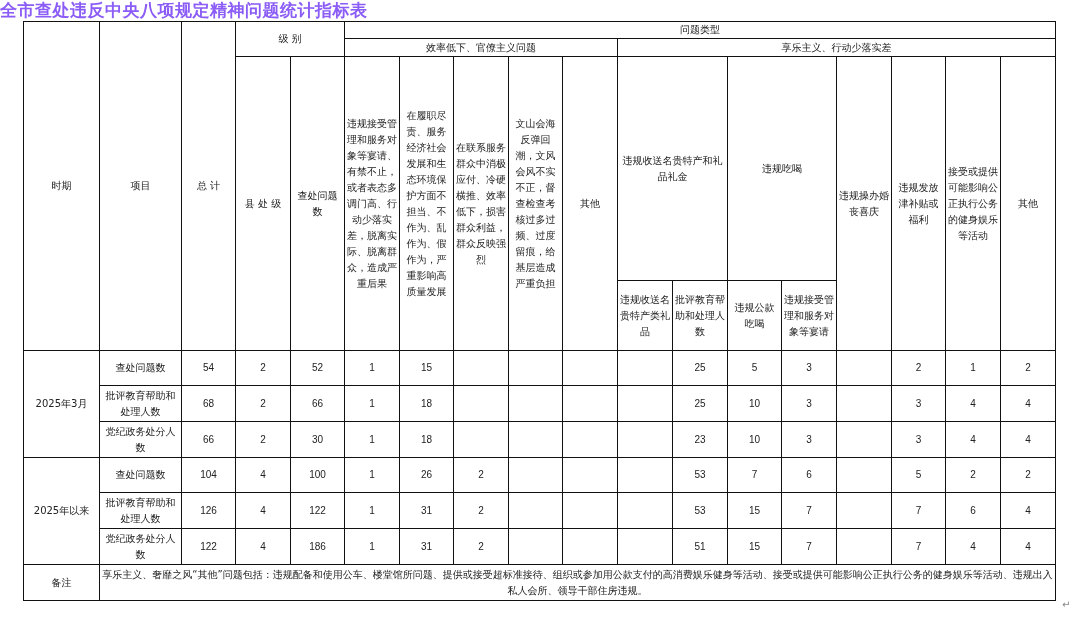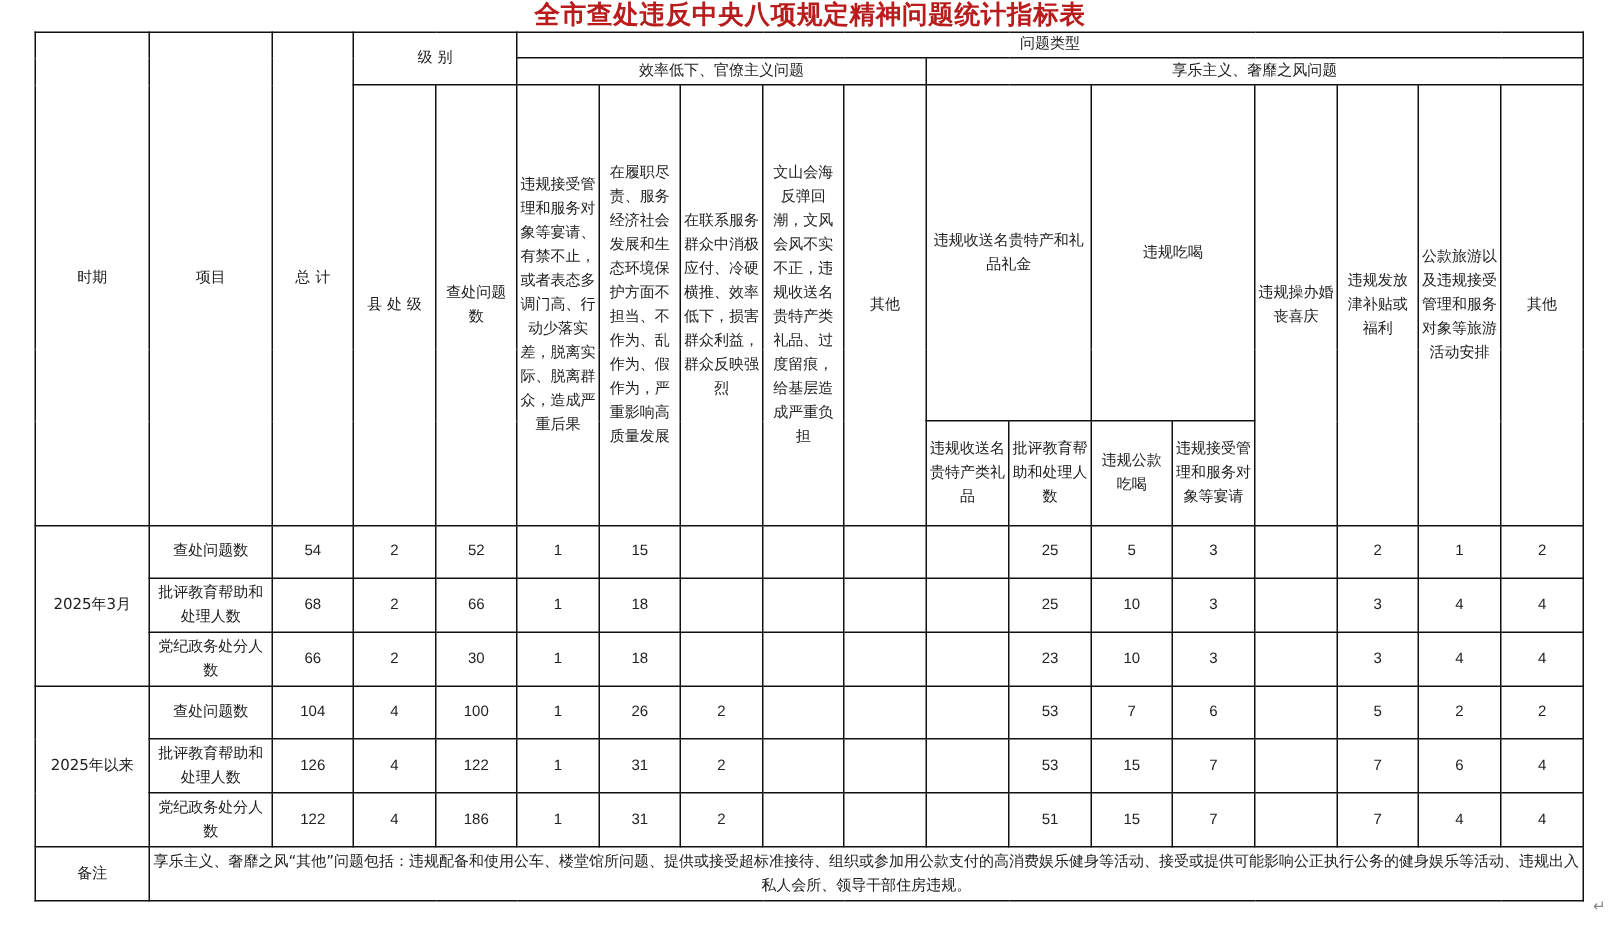--- a/index.html
+++ b/index.html
@@ -1,19 +1,19 @@
 <!DOCTYPE html>
 <html><head>
 <meta charset="utf-8">
 <style>
   html, body { margin: 0; padding: 0; background: #ffffff; }
   body { width: 1080px; height: 623px; position: relative; overflow: hidden;
          font-family: "DejaVu Sans", "Liberation Sans", sans-serif; color: #222; }
-  .title { position: absolute; left: 0; top: 0; width: 1080px; text-align: center;
-           font-size: 17px; font-weight: bold; line-height: 20px; letter-spacing: 0.5px; color: #b91c1c; }
+  .title { position: absolute; left: 0; top: 0; width: 1080px; 
+           font-size: 17px; font-weight: bold; line-height: 20px; letter-spacing: 0.5px; color: #8b5cf6; }
   table.stat { position: absolute; left: 23px; top: 21px; border-collapse: collapse;
                table-layout: fixed; width: 1033px; }
   table.stat td { border: 1.5px solid #111; text-align: center; vertical-align: middle;
                   font-size: 10px; line-height: 16px; padding: 0 2px; overflow: hidden; }
   td.vtext { font-size: 10px; line-height: 17.5px; padding: 0 5px; }
   td.num { font-family: "Liberation Sans", sans-serif; font-size: 11px; }
   td.note-text { text-align: left; line-height: 16px; padding: 2px 3px; font-size: 9.5px; }
   .ret-mark { position: absolute; left: 1062px; top: 599px; font-size: 10px; color: #888; }
 </style>
 </head>
@@ -47,36 +47,36 @@
     <tr style="height:17px">
       <td rowspan="5">时期</td>
       <td rowspan="5">项目</td>
       <td rowspan="5">总 计</td>
       <td colspan="2" rowspan="2">级 别</td>
       <td colspan="13">问题类型</td>
     </tr>
 
     <tr style="height:18px">
       <td colspan="5">效率低下、官僚主义问题</td>
-      <td colspan="8">享乐主义、奢靡之风问题</td>
+      <td colspan="8">享乐主义、行动少落实差</td>
     </tr>
 
     <tr style="height:176px">
       <td rowspan="3">县 处 级</td>
       <td rowspan="3" class="vtext">查处问题数</td>
       <td rowspan="3" class="vtext">违规接受管理和服务对象等宴请、有禁不止，或者表态多调门高、行动少落实差，脱离实际、脱离群众，造成严重后果</td>
       <td rowspan="3" class="vtext">在履职尽责、服务经济社会发展和生态环境保护方面不担当、不作为、乱作为、假作为，严重影响高质量发展</td>
       <td rowspan="3" class="vtext">在联系服务群众中消极应付、冷硬横推、效率低下，损害群众利益，群众反映强烈</td>
-      <td rowspan="3" class="vtext">文山会海反弹回潮，文风会风不实不正，违规收送名贵特产类礼品、过度留痕，给基层造成严重负担</td>
+      <td rowspan="3" class="vtext">文山会海反弹回潮，文风会风不实不正，督查检查考核过多过频、过度留痕，给基层造成严重负担</td>
       <td rowspan="3">其他</td>
       <td colspan="2" rowspan="2" class="vtext">违规收送名贵特产和礼品礼金</td>
       <td colspan="2" rowspan="2">违规吃喝</td>
       <td rowspan="3" class="vtext">违规操办婚丧喜庆</td>
       <td rowspan="3" class="vtext">违规发放津补贴或福利</td>
-      <td rowspan="3" class="vtext">公款旅游以及违规接受管理和服务对象等旅游活动安排</td>
+      <td rowspan="3" class="vtext">接受或提供可能影响公正执行公务的健身娱乐等活动</td>
       <td rowspan="3">其他</td>
     </tr>
     <tr style="height:48px"></tr>
 
     <tr style="height:70px">
       <td class="vtext">违规收送名贵特产类礼品</td>
       <td class="vtext">批评教育帮助和处理人数</td>
       <td class="vtext">违规公款吃喝</td>
       <td class="vtext">违规接受管理和服务对象等宴请</td>
     </tr>

